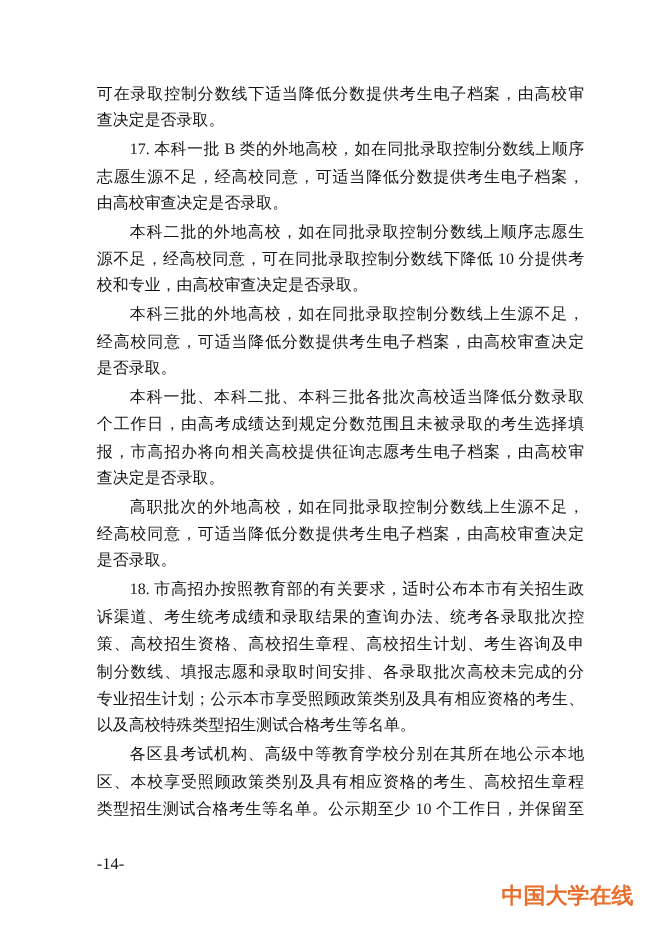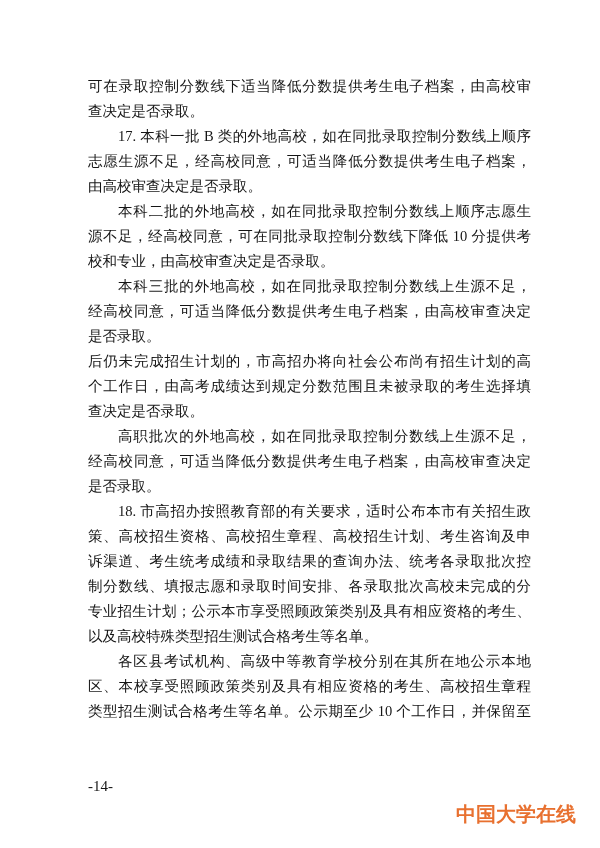--- a/index.html
+++ b/index.html
@@ -23,20 +23,21 @@
     height: 25px;
     line-height: 25px;
     text-align: justify;
     text-align-last: justify;
     white-space: nowrap;
     overflow: visible;
   }
   .line.para-end {
     text-align: left;
     text-align-last: left;
+    font-family: Liberation Mono, monospace;
   }
   .line.indent { text-indent: 30px; }
   .page-number {
     position: absolute;
     left: 88px;
     top: 776px;
     font-size: 15px;
     line-height: 20px;
     color: #151515;
   }
@@ -60,29 +61,30 @@
     <div class="line para-end">查决定是否录取。</div>
     <div class="line indent">17. 本科一批 B 类的外地高校，如在同批录取控制分数线上顺序</div>
     <div class="line">志愿生源不足，经高校同意，可适当降低分数提供考生电子档案，</div>
     <div class="line para-end">由高校审查决定是否录取。</div>
     <div class="line indent">本科二批的外地高校，如在同批录取控制分数线上顺序志愿生</div>
     <div class="line">源不足，经高校同意，可在同批录取控制分数线下降低 10 分提供考</div>
     <div class="line para-end">校和专业，由高校审查决定是否录取。</div>
     <div class="line indent">本科三批的外地高校，如在同批录取控制分数线上生源不足，</div>
     <div class="line">经高校同意，可适当降低分数提供考生电子档案，由高校审查决定</div>
     <div class="line para-end">是否录取。</div>
-    <div class="line">后仍未完成招生计划的，市高招办将向社会公布尚有招生计划的高</div>
+    <div class="line indent">本科一批、本科二批、本科三批各批次高校适当降低分数录取</div>
     <div class="line">个工作日，由高考成绩达到规定分数范围且未被录取的考生选择填</div>
+    <div class="line">报，市高招办将向相关高校提供征询志愿考生电子档案，由高校审</div>
     <div class="line para-end">查决定是否录取。</div>
     <div class="line indent">高职批次的外地高校，如在同批录取控制分数线上生源不足，</div>
     <div class="line">经高校同意，可适当降低分数提供考生电子档案，由高校审查决定</div>
     <div class="line para-end">是否录取。</div>
     <div class="line indent">18. 市高招办按照教育部的有关要求，适时公布本市有关招生政</div>
+    <div class="line">诉渠道、考生统考成绩和录取结果的查询办法、统考各录取批次控</div>
     <div class="line">策、高校招生资格、高校招生章程、高校招生计划、考生咨询及申</div>
-    <div class="line">诉渠道、考生统考成绩和录取结果的查询办法、统考各录取批次控</div>
     <div class="line">制分数线、填报志愿和录取时间安排、各录取批次高校未完成的分</div>
     <div class="line">专业招生计划；公示本市享受照顾政策类别及具有相应资格的考生、</div>
     <div class="line para-end">以及高校特殊类型招生测试合格考生等名单。</div>
     <div class="line indent">各区县考试机构、高级中等教育学校分别在其所在地公示本地</div>
     <div class="line">区、本校享受照顾政策类别及具有相应资格的考生、高校招生章程</div>
     <div class="line">类型招生测试合格考生等名单。公示期至少 10 个工作日，并保留至</div>
   </div>
 
   <div class="page-number">-14-</div>
 

